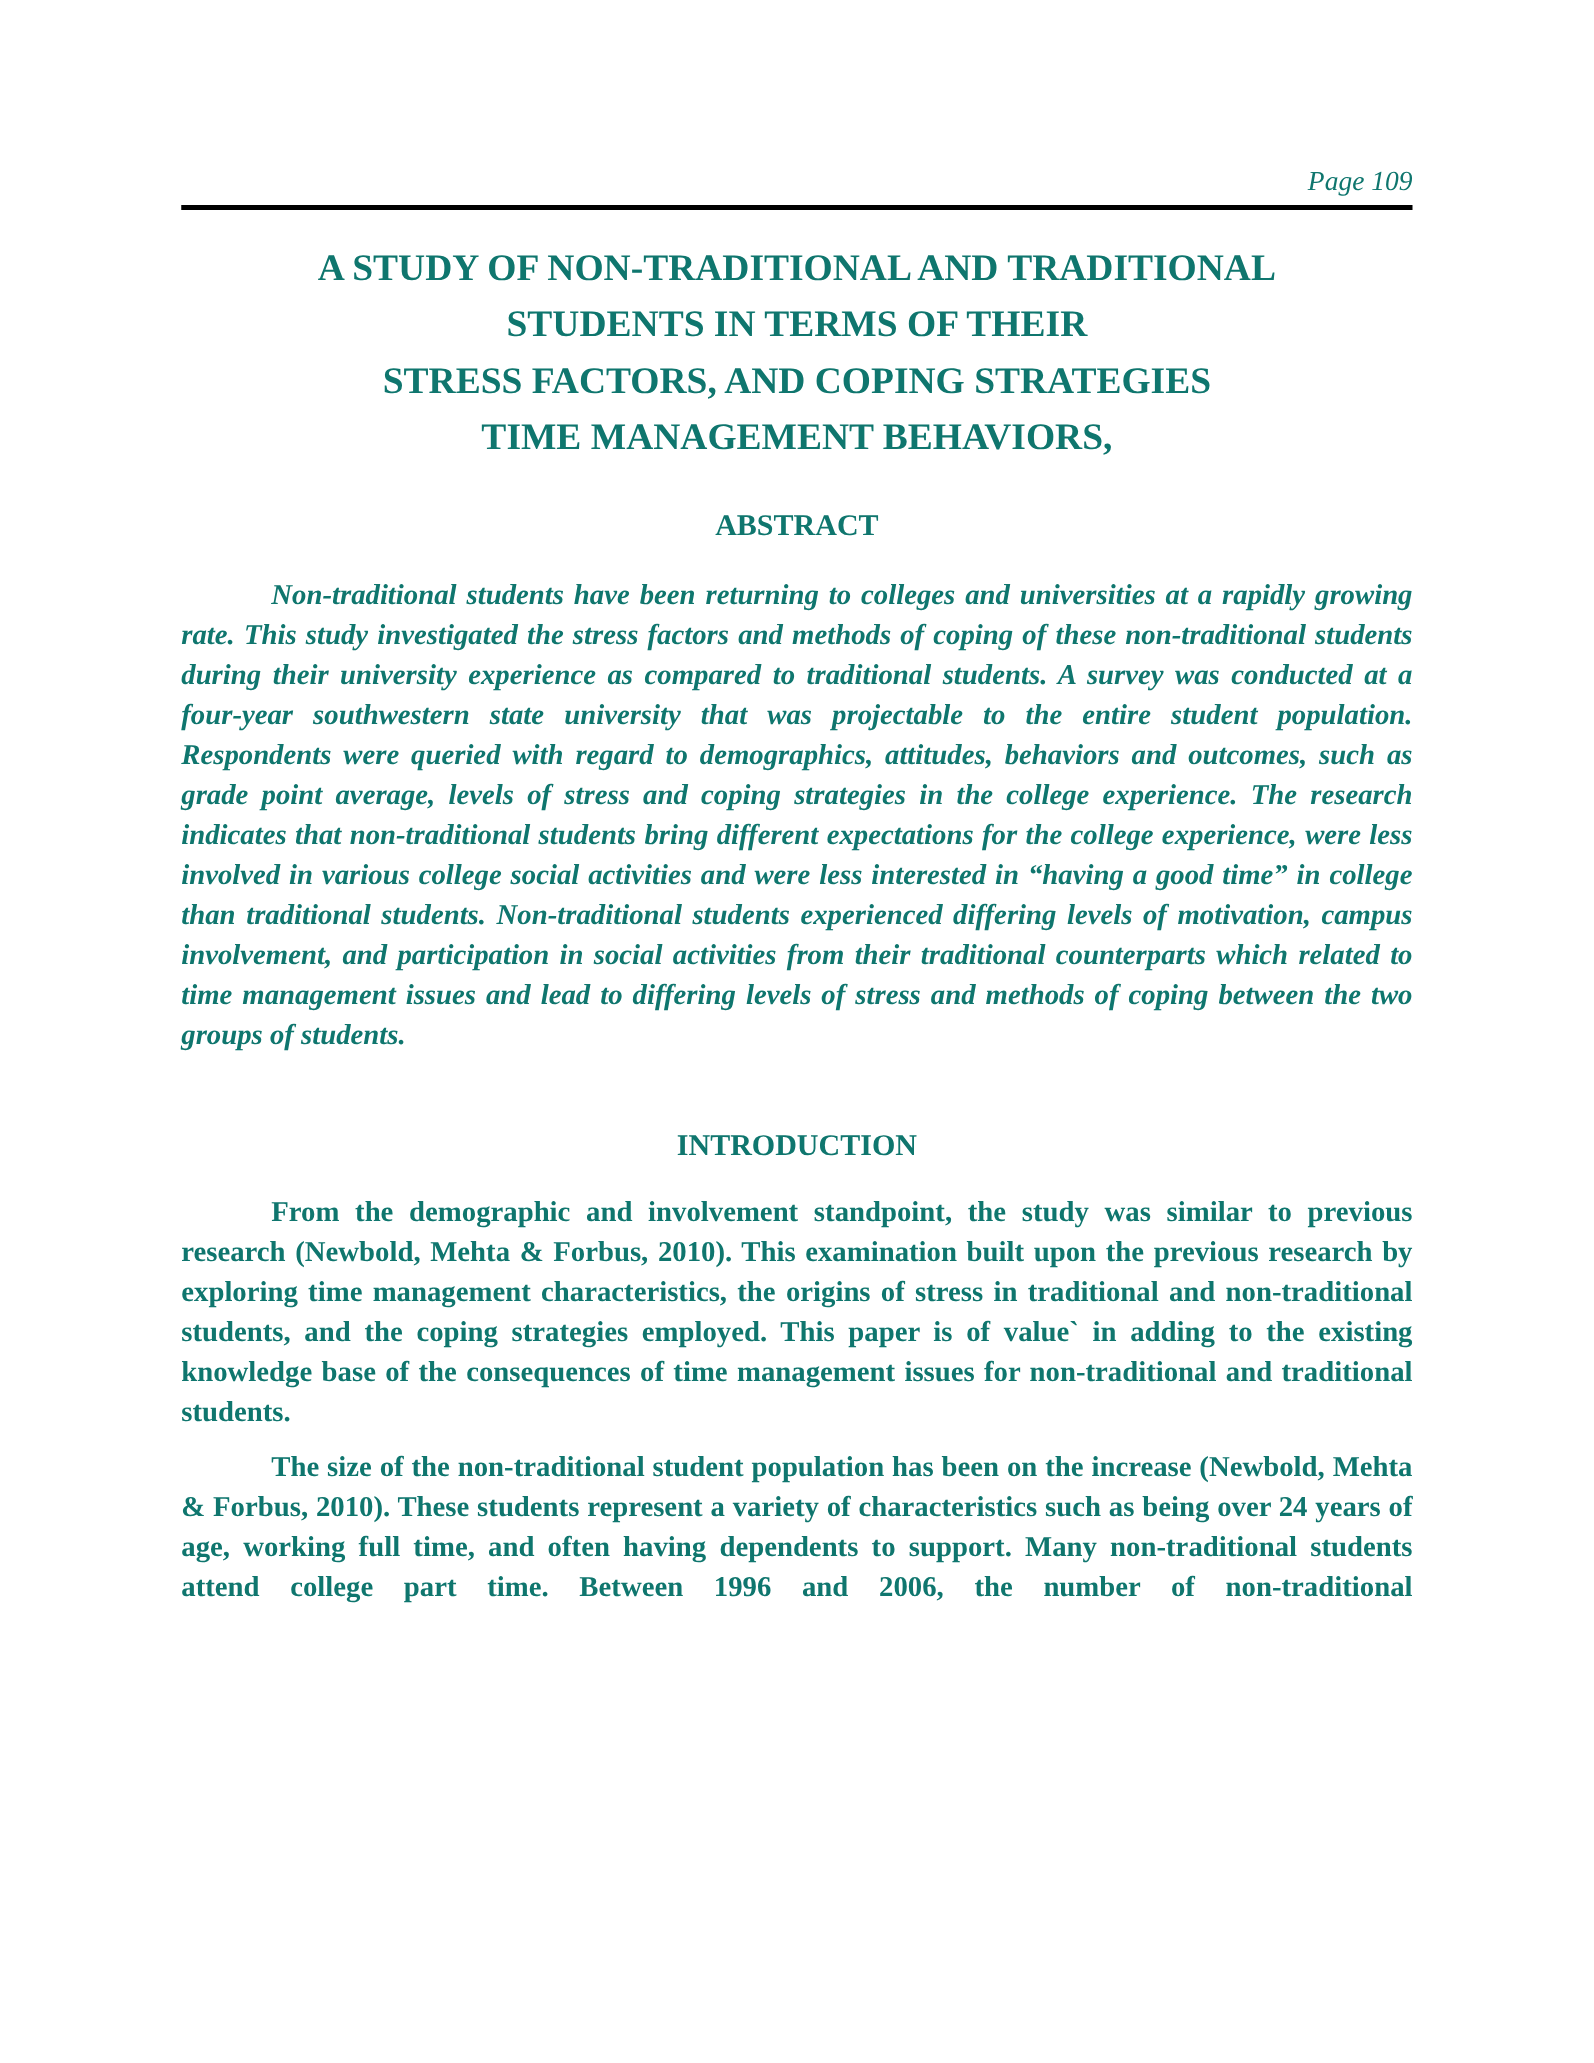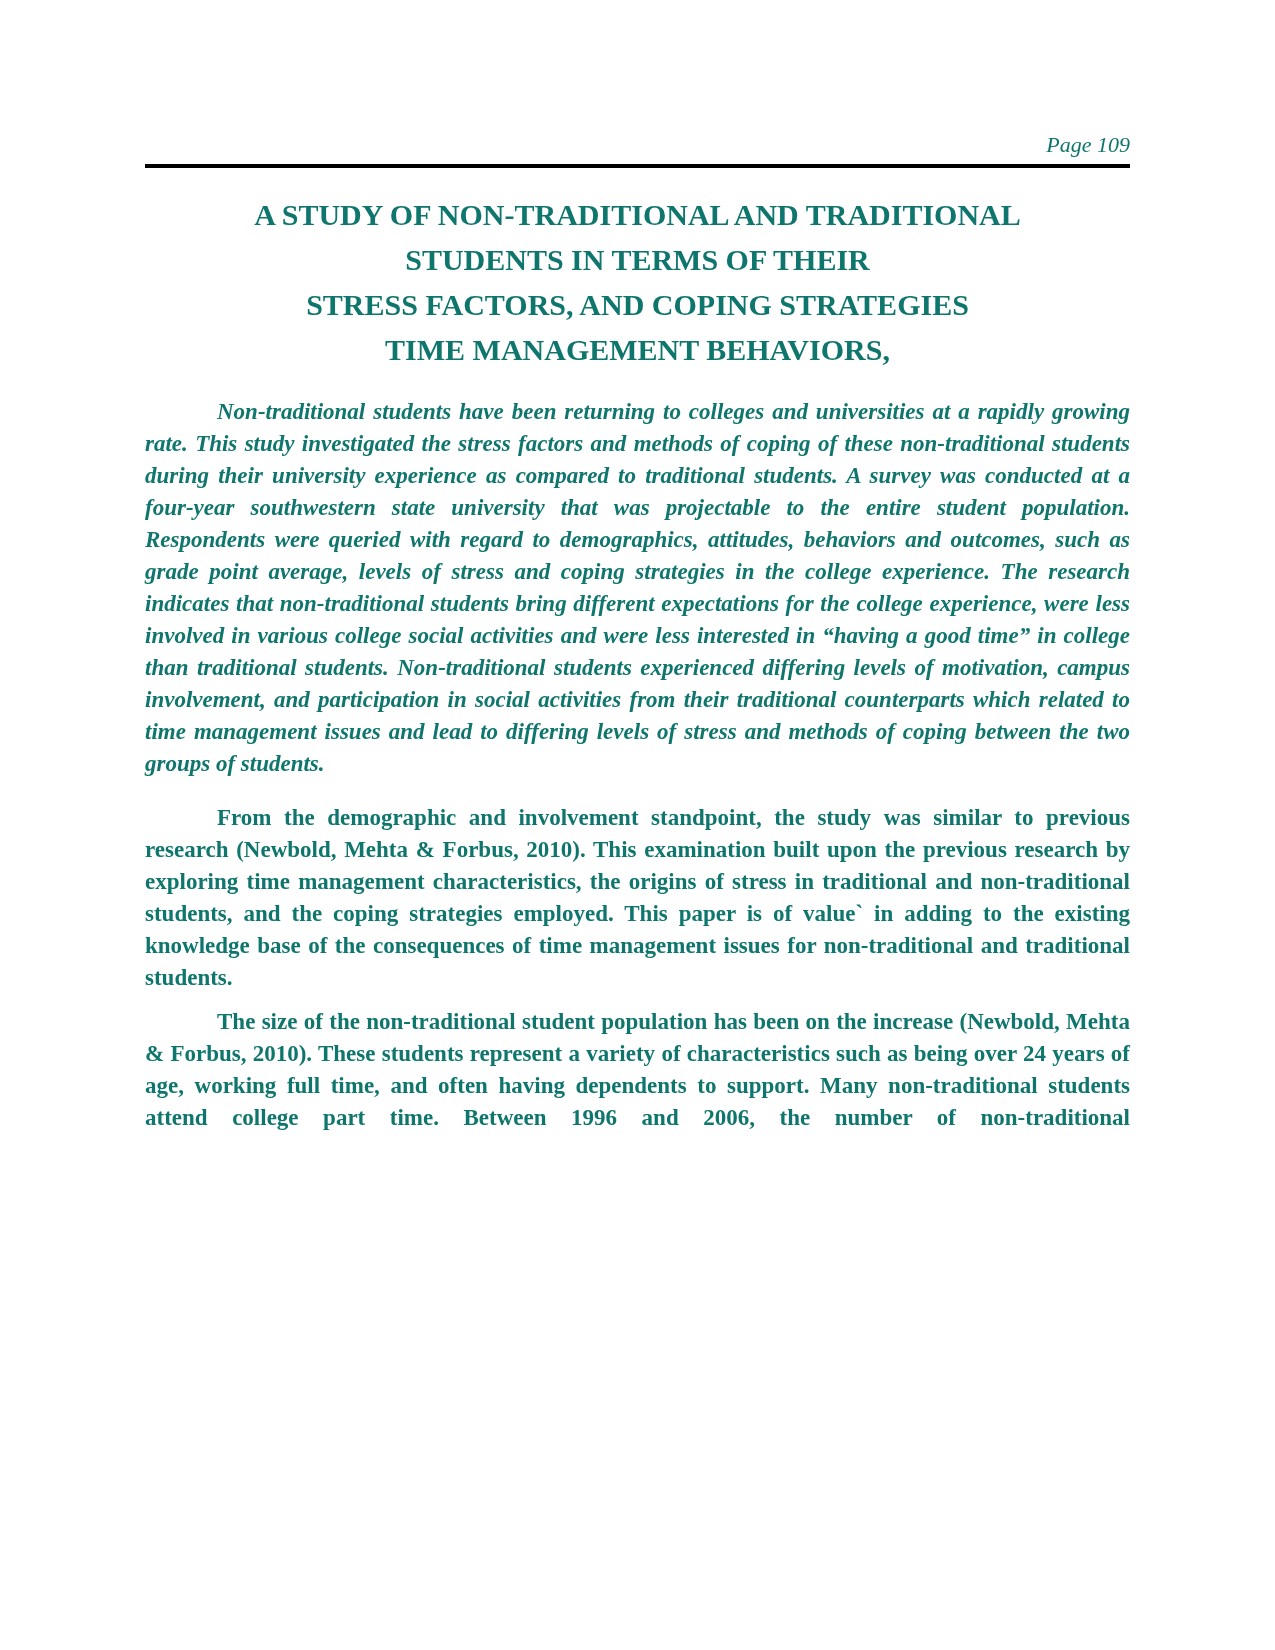--- a/index.html
+++ b/index.html
@@ -97,22 +97,24 @@
   <hr class="top-rule">
 
   <div class="article-title">
     <div>A STUDY OF NON-TRADITIONAL AND TRADITIONAL</div>
     <div>STUDENTS IN TERMS OF THEIR</div>
     <div>STRESS FACTORS, AND COPING STRATEGIES</div>
     <div>TIME MANAGEMENT BEHAVIORS,</div>
   </div>
 
 
+  <div class="section-heading abstract-heading">ABSTRACT</div>
 
   <p class="body-text abstract-text indent">Non-traditional students have been returning to colleges and universities at a rapidly growing rate. This study investigated the stress factors and methods of coping of these non-traditional students during their university experience as compared to traditional students. A survey was conducted at a four-year southwestern state university that was projectable to the entire student population. Respondents were queried with regard to demographics, attitudes, behaviors and outcomes, such as grade point average, levels of stress and coping strategies in the college experience. The research indicates that non-traditional students bring different expectations for the college experience, were less involved in various college social activities and were less interested in “having a good time” in college than traditional students. Non-traditional students experienced differing levels of motivation, campus involvement, and participation in social activities from their traditional counterparts which related to time management issues and lead to differing levels of stress and methods of coping between the two groups of students.</p>
 
+  <div class="section-heading intro-heading">INTRODUCTION</div>
 
   <p class="body-text intro-p1 indent">From the demographic and involvement standpoint, the study was similar to previous research (Newbold, Mehta &amp; Forbus, 2010). This examination built upon the previous research by exploring time management characteristics, the origins of stress in traditional and non-traditional students, and the coping strategies employed. This paper is of value` in adding to the existing knowledge base of the consequences of time management issues for non-traditional and traditional students.</p>
 
   <p class="body-text intro-p2 indent">The size of the non-traditional student population has been on the increase (Newbold, Mehta &amp; Forbus, 2010). These students represent a variety of characteristics such as being over 24 years of age, working full time, and often having dependents to support. Many non-traditional students attend college part time. Between 1996 and 2006, the number of non-traditional</p>
 
 
 </div>
 
 </body></html>

